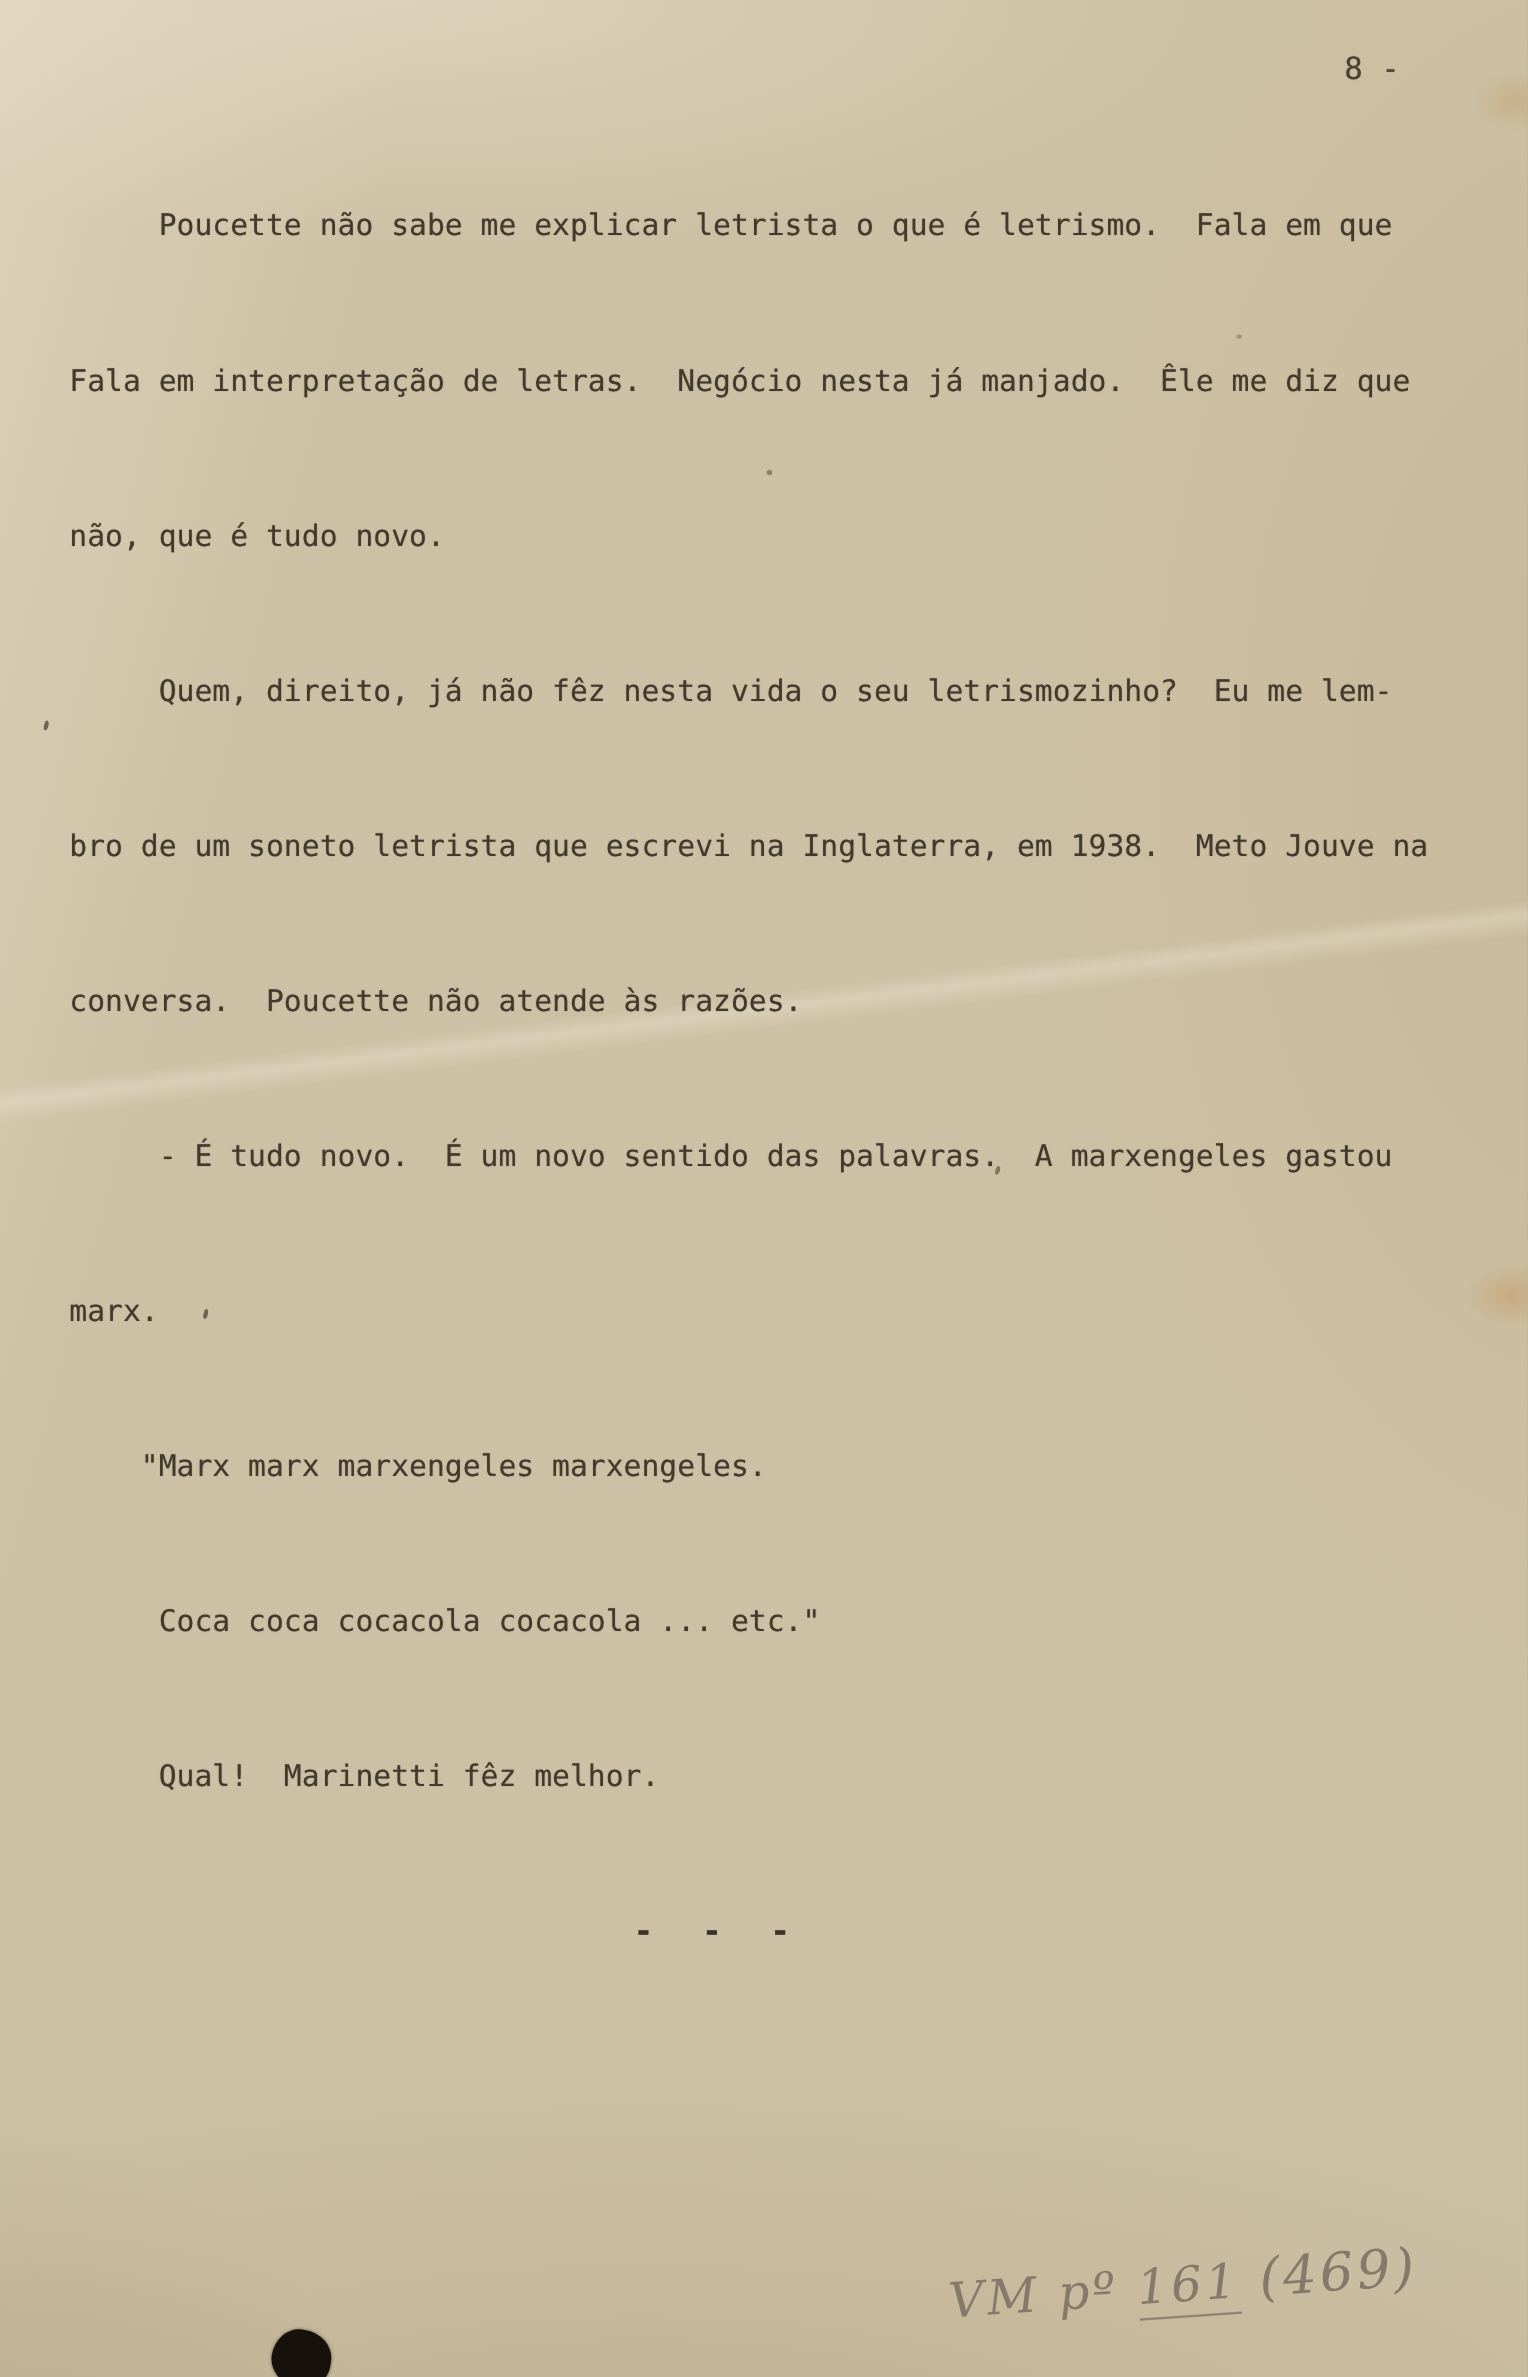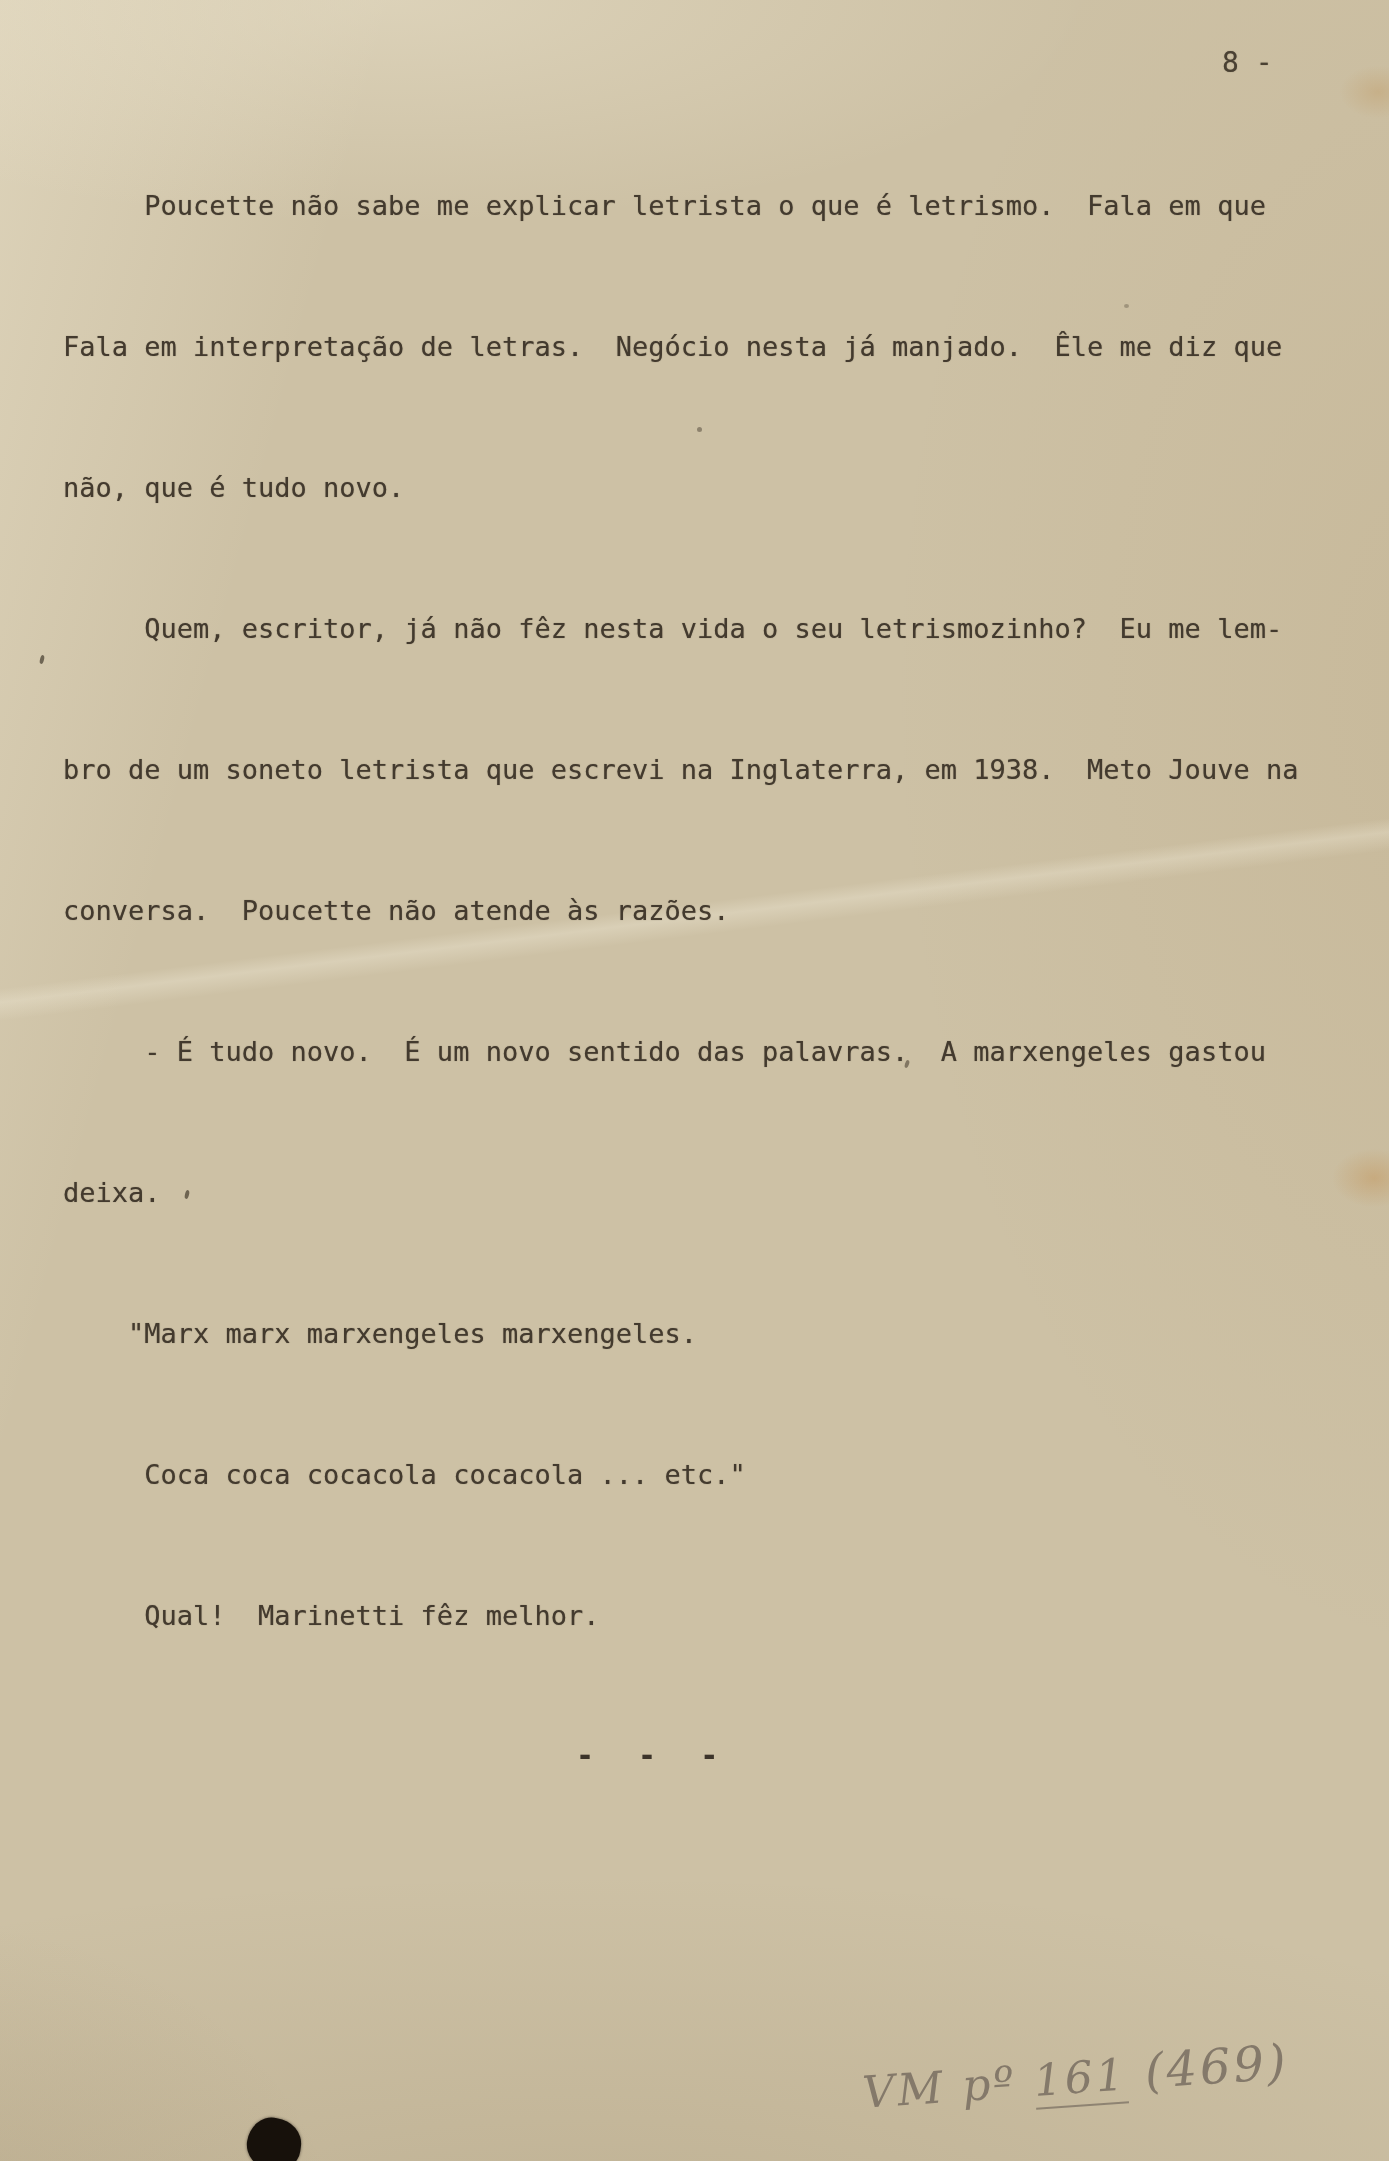--- a/index.html
+++ b/index.html
@@ -93,25 +93,25 @@
 <body>
 
 <div class="page">
 
   <div class="page-number">8 -</div>
 
   <div class="typescript">
     <div class="line">     Poucette não sabe me explicar letrista o que é letrismo.  Fala em que</div>
     <div class="line">Fala em interpretação de letras.  Negócio nesta já manjado.  Êle me diz que</div>
     <div class="line">não, que é tudo novo.</div>
-    <div class="line">     Quem, escritor, já não fêz nesta vida o seu letrismozinho?  Eu me lem-</div>
+    <div class="line">     Quem, direito, já não fêz nesta vida o seu letrismozinho?  Eu me lem-</div>
     <div class="line">bro de um soneto letrista que escrevi na Inglaterra, em 1938.  Meto Jouve na</div>
     <div class="line">conversa.  Poucette não atende às razões.</div>
     <div class="line">     - É tudo novo.  É um novo sentido das palavras.  A marxengeles gastou</div>
-    <div class="line">deixa.</div>
+    <div class="line">marx.</div>
     <div class="line">    "Marx marx marxengeles marxengeles.</div>
     <div class="line">     Coca coca cocacola cocacola ... etc."</div>
     <div class="line">     Qual!  Marinetti fêz melhor.</div>
     
     
     
     
     
     
     

